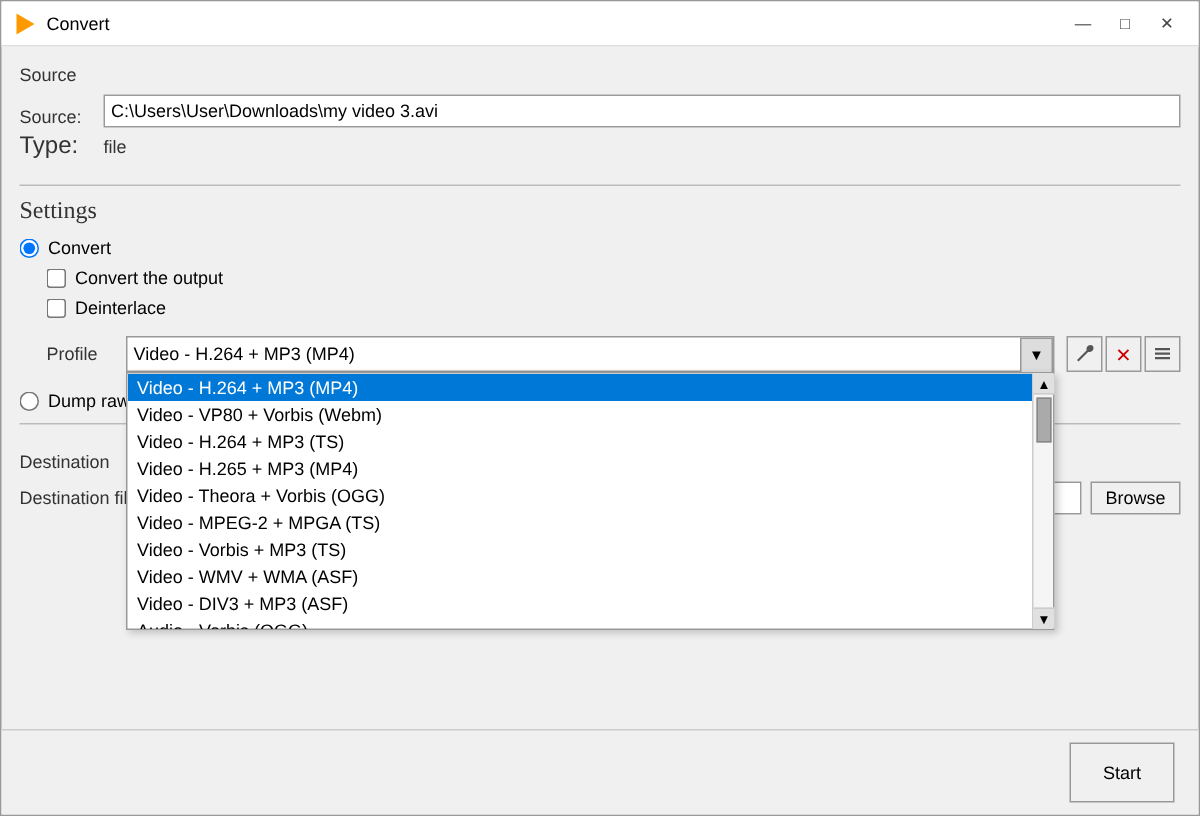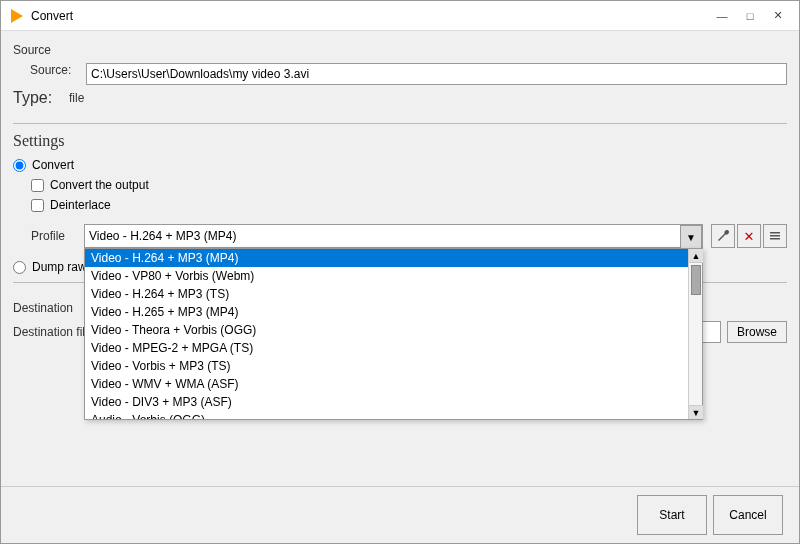--- a/index.html
+++ b/index.html
@@ -64,24 +64,23 @@
     .section-label {
       font-size: 12px;
       color: #333;
       margin-bottom: 6px;
     }
     .source-section {
       margin-bottom: 8px;
     }
     .source-row {
       display: flex;
-      align-items: flex-start;
+      align-items: flex-end;
       gap: 6px;
       margin-bottom: 4px;
-      margin-left: 17px;
     }
     .source-row label {
       width: 50px;
       font-size: 12px;
       color: #333;
     }
     .source-input {
       flex: 1;
       height: 22px;
       border: 1px solid #999;
@@ -380,15 +379,14 @@
       <div class="dest-file-row">
         <span class="dest-file-label">Destination file:</span>
         <input class="dest-file-input" type="text" style="">
         <button class="browse-btn">Browse</button>
       </div>
     </div>
   </div>
 
   <div class="bottom-bar">
     <button class="bottom-btn">Start</button>
-    <button class="bottom-btn">Cancel</button>
   </div>
 </div>
 
 </body></html>

